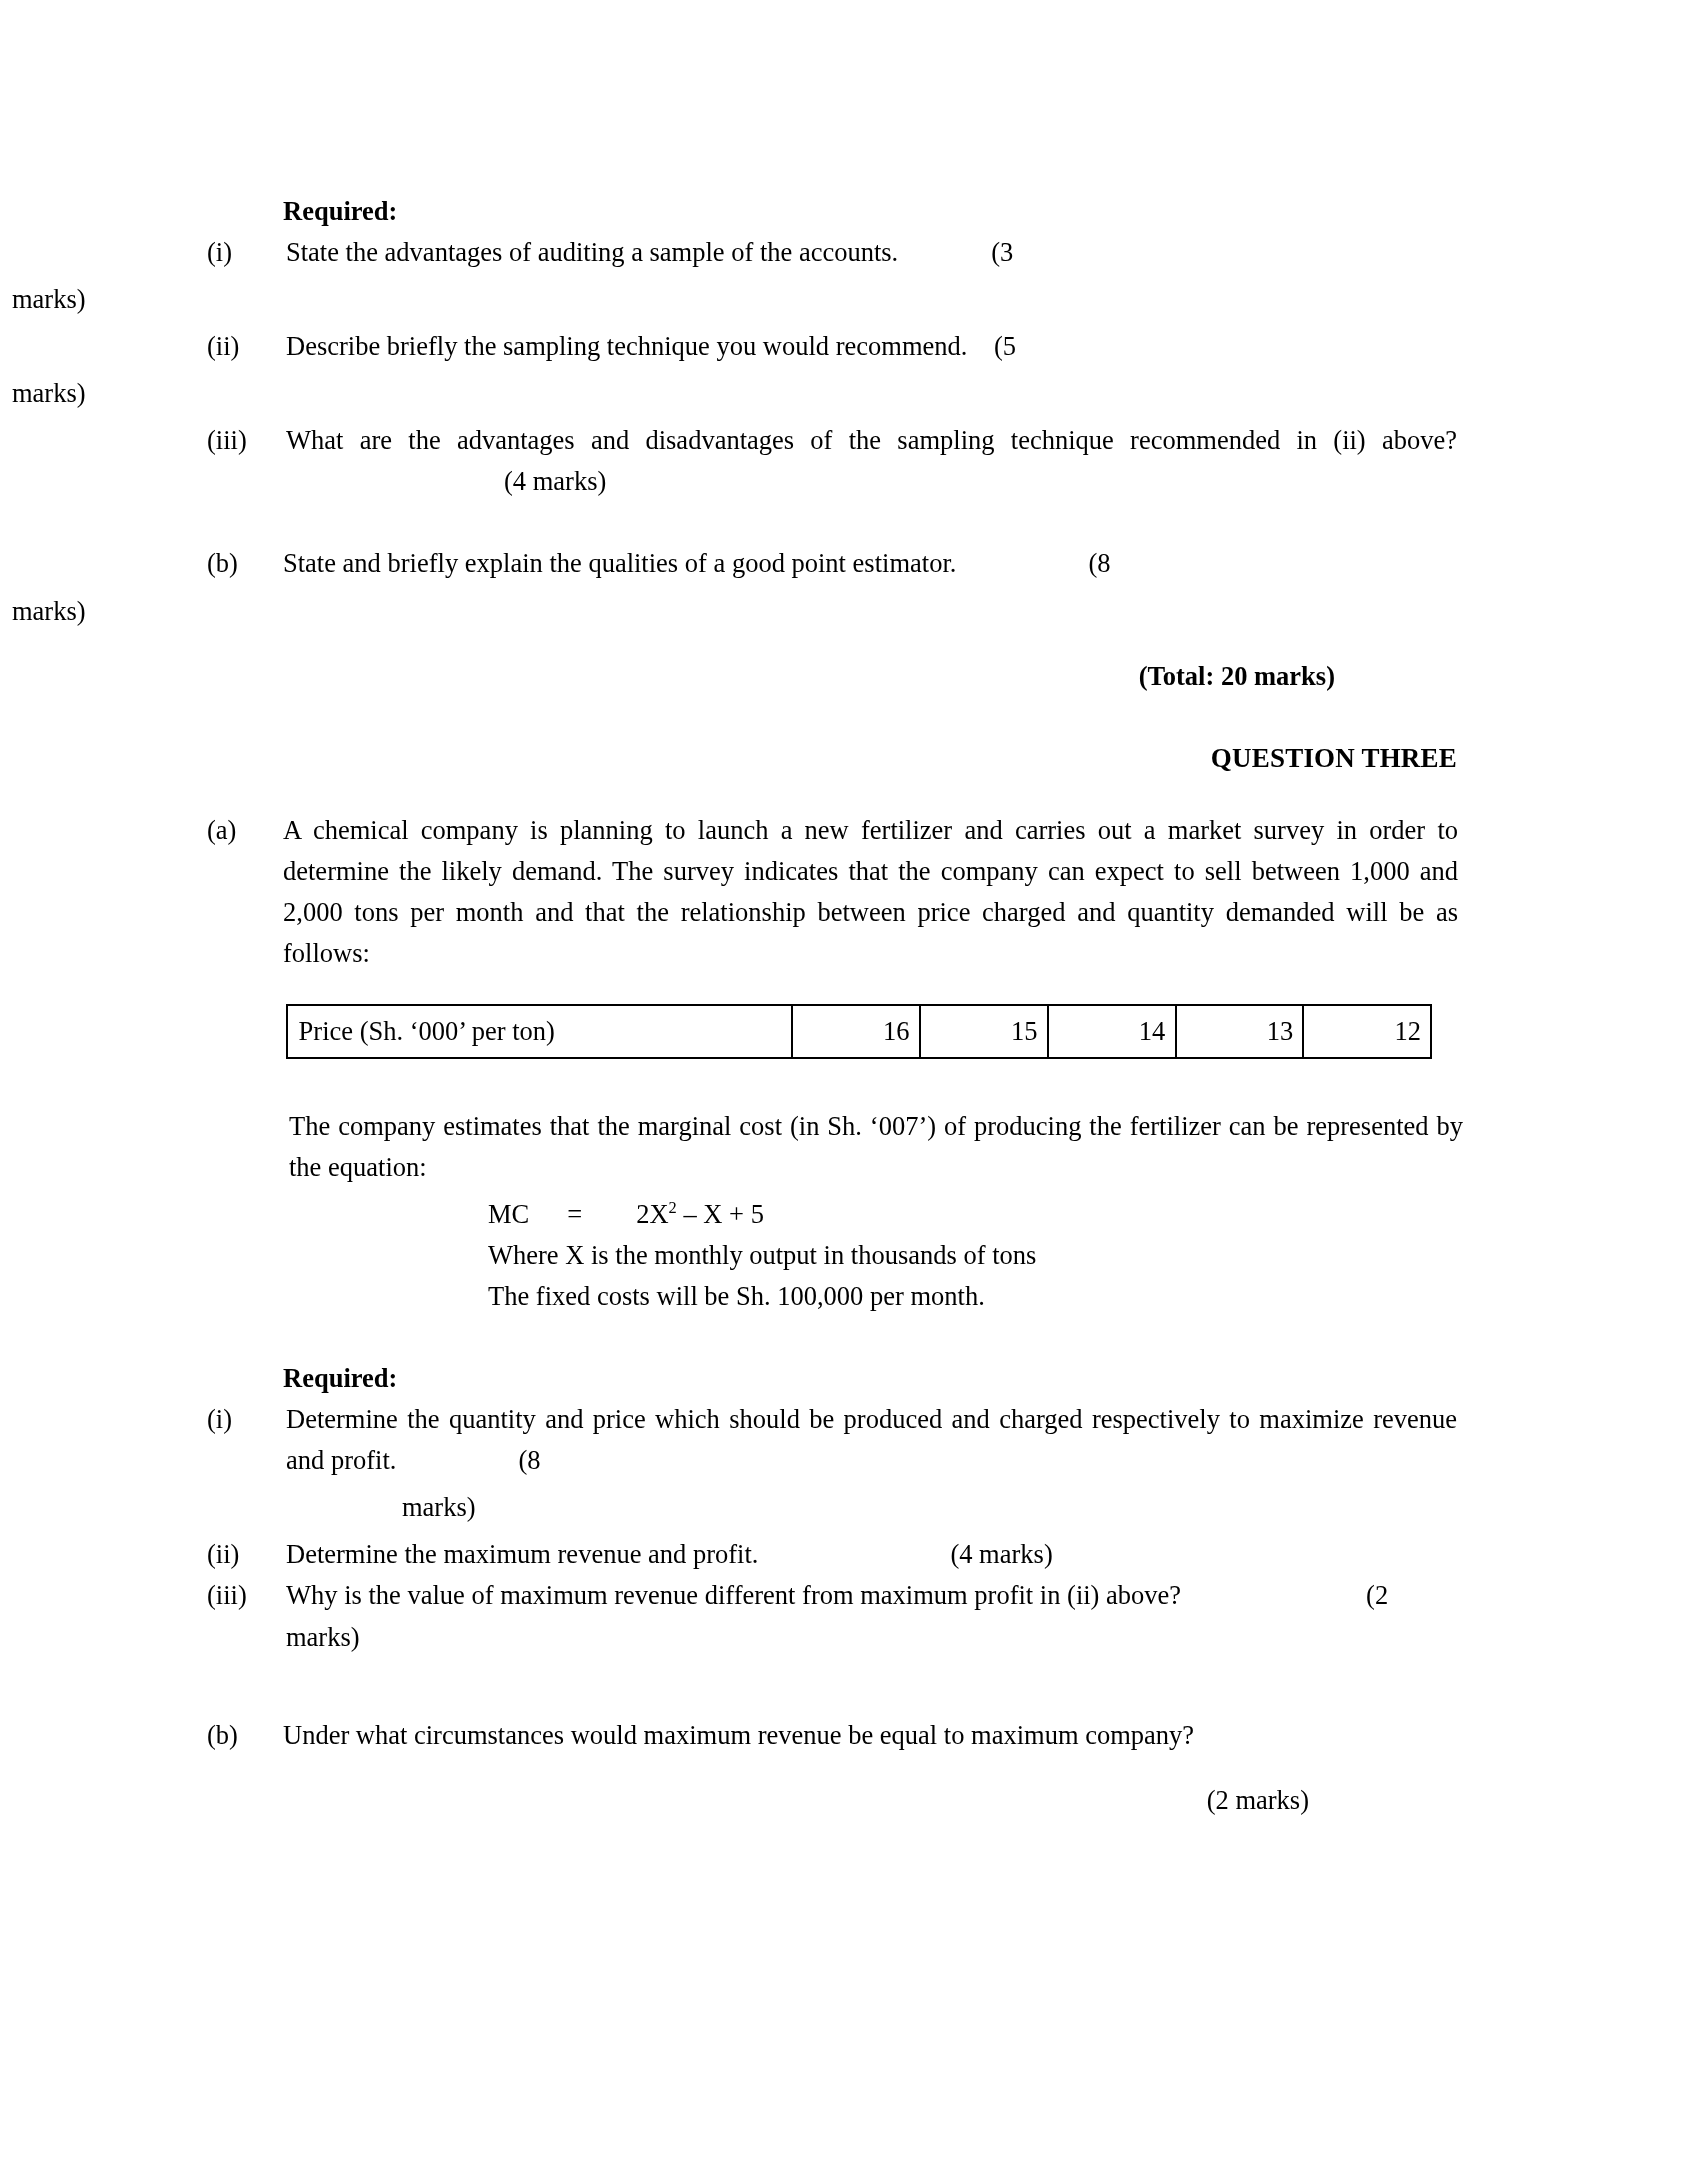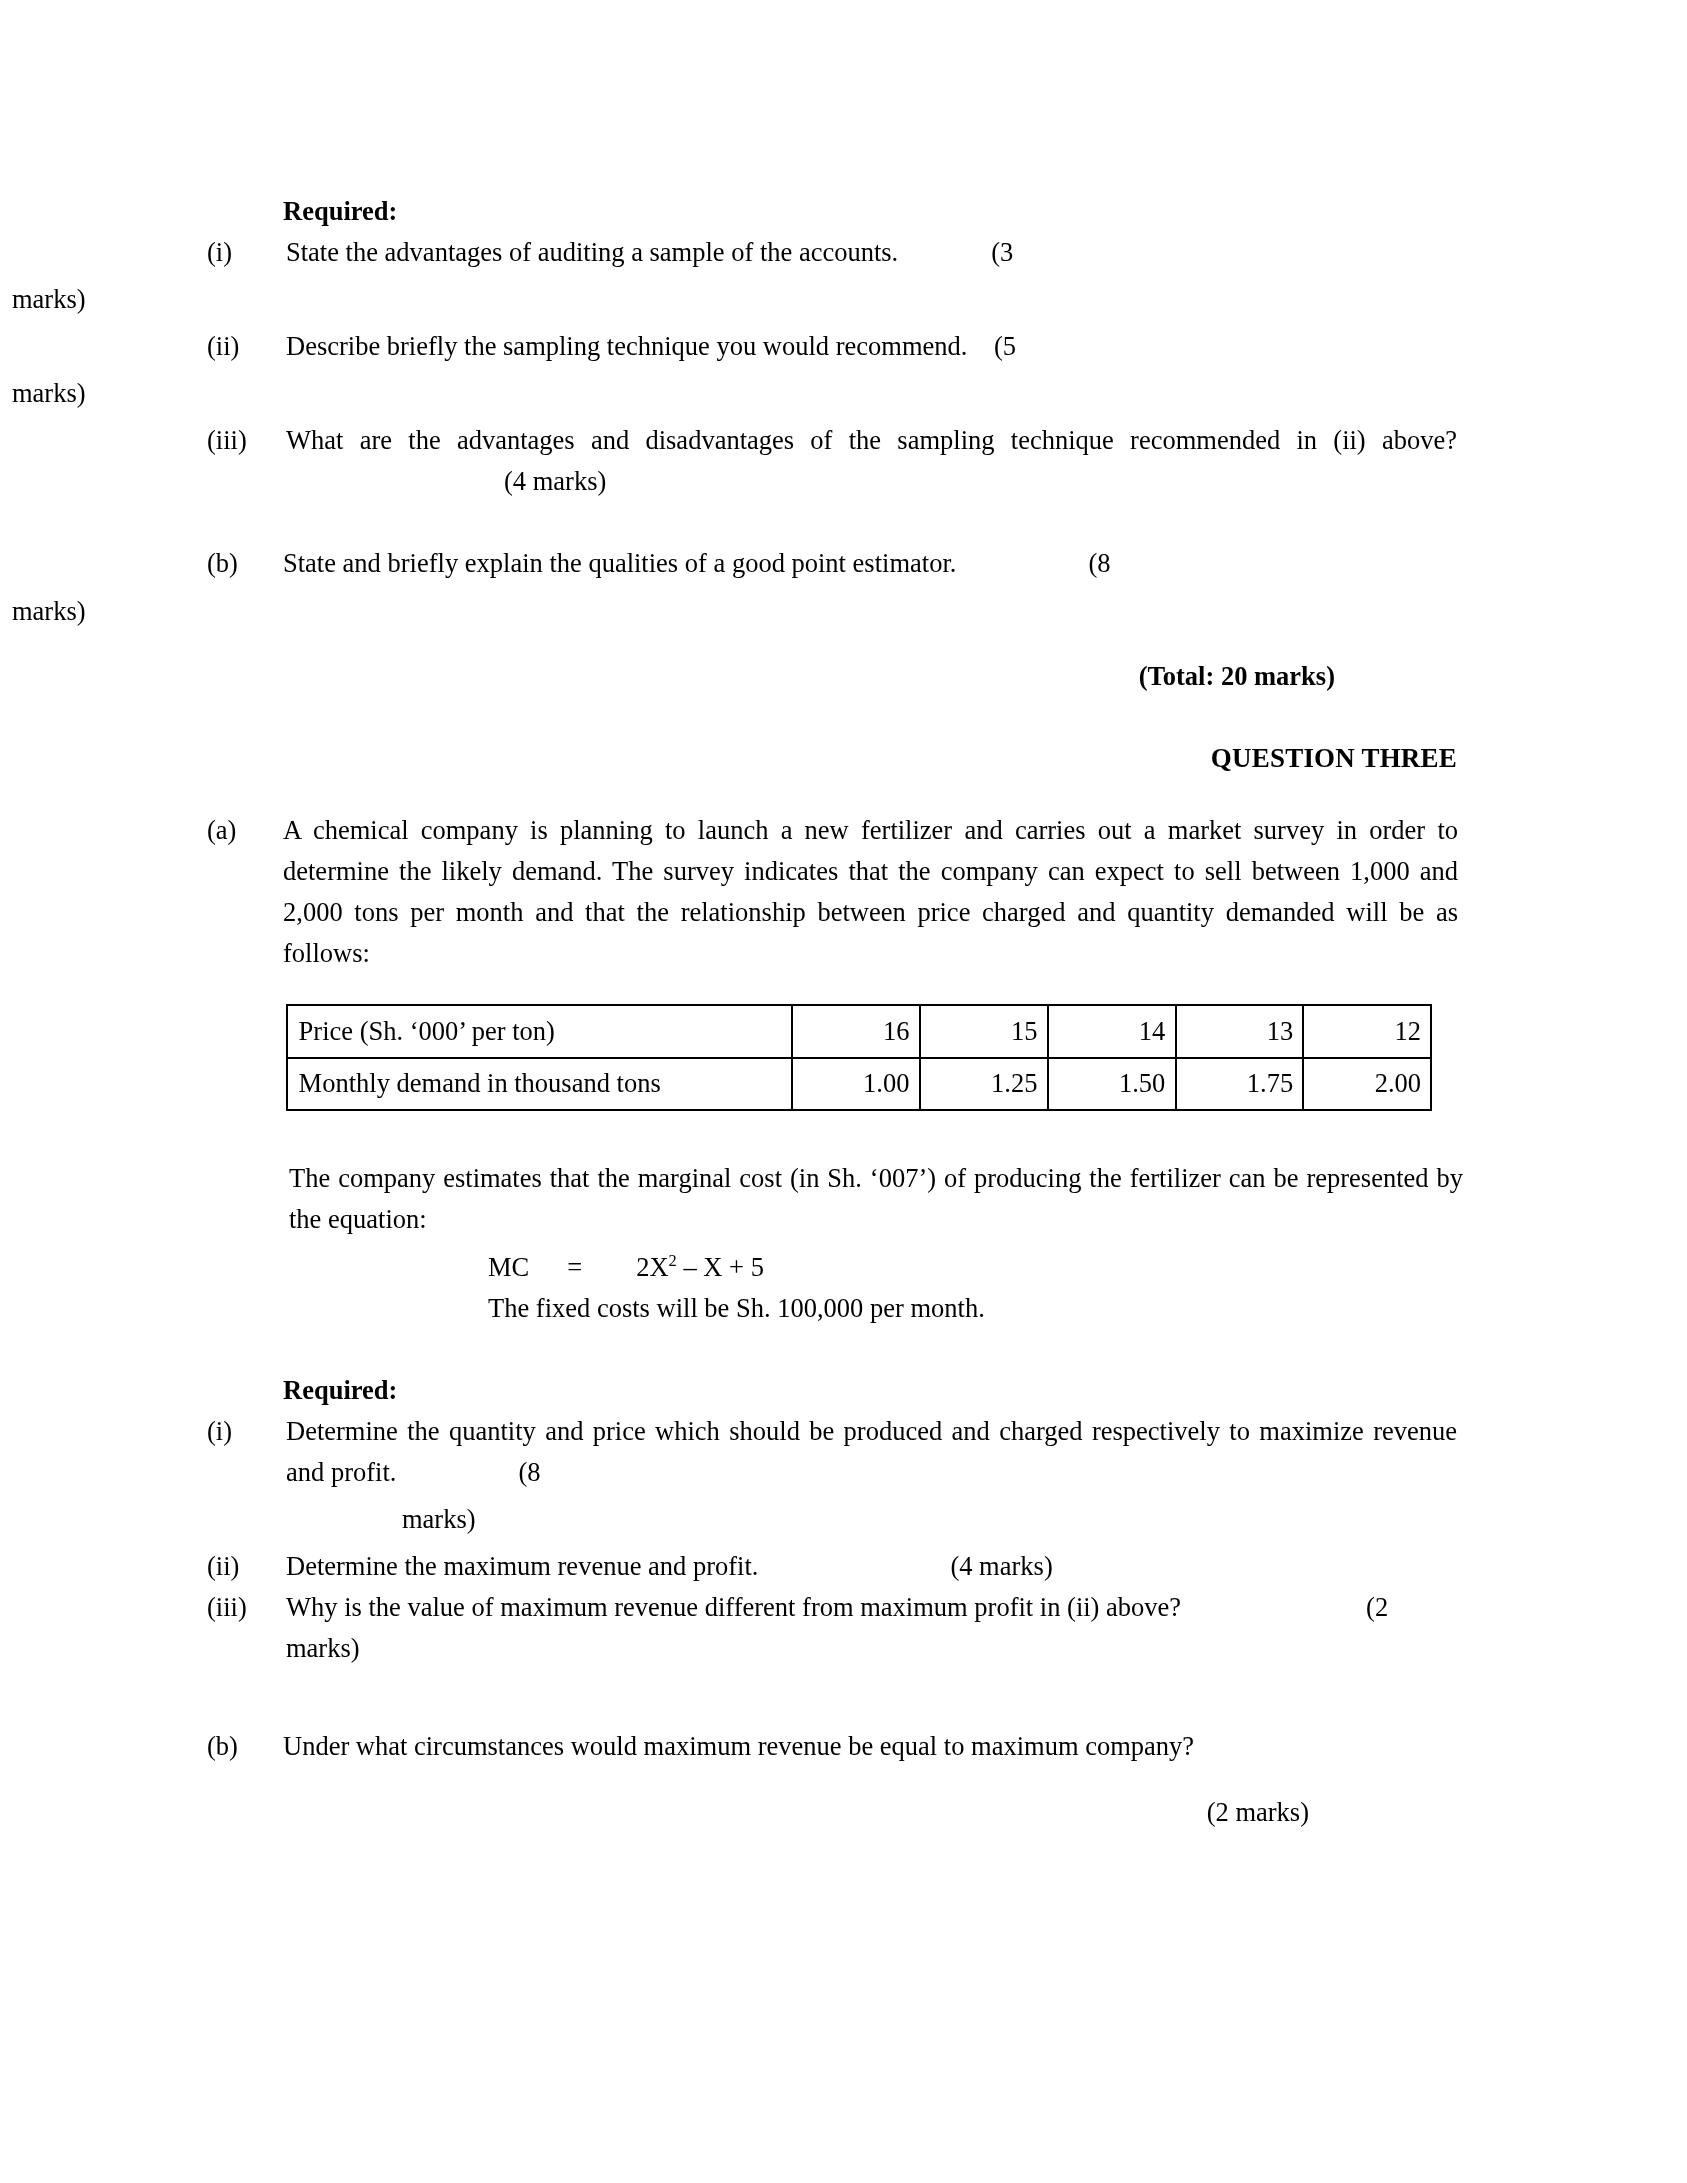--- a/index.html
+++ b/index.html
@@ -179,38 +179,31 @@
       <table class="demand">
         <tbody>
           <tr>
             <td class="label nojust">Price (Sh. ‘000’ per ton)</td>
             <td class="num">16</td>
             <td class="num">15</td>
             <td class="num">14</td>
             <td class="num">13</td>
             <td class="num">12</td>
           </tr>
-          <tr>
-            <td class="label cell-tall">Monthly demand in thousand tons</td>
-            <td class="num cell-tall">1.00</td>
-            <td class="num cell-tall">1.25</td>
-            <td class="num cell-tall">1.50</td>
-            <td class="num cell-tall">1.75</td>
-            <td class="num cell-tall">2.00</td>
-          </tr>
         </tbody>
       </table>
     </div>
 
     <div class="spacer-lg"></div>
 
     <div class="para" style="padding-left:76px;width:1174px">The company estimates that the marginal cost (in Sh. ‘007’) of producing the fertilizer can be represented by the equation:</div>
 
     <div class="eq-block">
       <div class="eq-line"><span>MC</span><span class="gap"></span><span>=</span><span class="gap2"></span><span>2X</span><sup>2</sup><span> – X + 5</span></div>
+      <div class="eq-text">Where X is the monthly output in thousands of tons</div>
       <div class="eq-text">The fixed costs will be Sh. 100,000 per month.</div>
     </div>
 
     <div class="spacer-lg"></div>
 
     <div class="req-head">Required:</div>
 
     <div class="row">
       <span class="marker m-roman">(i)</span>
       <span class="body"><span>Determine the quantity and price which should be produced and charged respectively to maximize revenue and profit.</span><span style="display:inline-block;width:122px"></span><span>(8</span></span>

